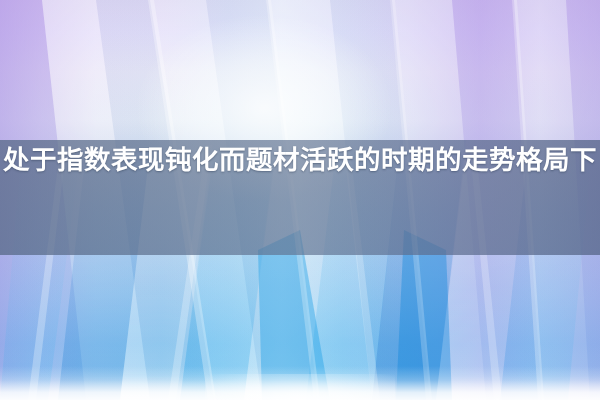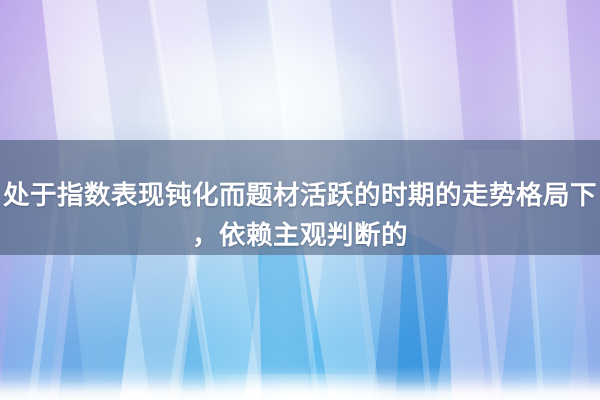--- a/index.html
+++ b/index.html
@@ -118,21 +118,21 @@
     height: 115px;
     background: linear-gradient(to right,
         rgba(86,104,134,0.74) 0%,
         rgba(92,110,140,0.70) 25%,
         rgba(96,114,144,0.66) 50%,
         rgba(92,108,142,0.70) 75%,
         rgba(84,100,134,0.74) 100%);
     display: flex;
     flex-direction: column;
     align-items: center;
-    justify-content: flex-end;
+    justify-content: flex-start;
     box-sizing: border-box;
     padding: 0 6px;
   }
 
   .caption-line {
     color: #ffffff;
     font-weight: bold;
     font-size: 27px;
     line-height: 40px;
     letter-spacing: 0.5px;
@@ -213,19 +213,18 @@
       <polygon points="206,145 212,145 176,400 168,400" fill="#ffffff" opacity="0.26"></polygon>
       <polygon points="344,150 350,150 380,400 372,400" fill="#ffffff" opacity="0.24"></polygon>
       <polygon points="470,150 476,150 502,400 494,400" fill="#ffffff" opacity="0.24"></polygon>
     </svg>
   </div>
 
   <div class="bloom"></div>
 
   <div class="caption-band">
     <div class="caption-line line-1">处于指数表现钝化而题材活跃的时期的走势格局下</div>
-    <div class="caption-line line-2">，依赖主观判断的</div>
   </div>
 
   <div class="bottom-haze"></div>
   <div class="haze-glow"></div>
 
 </div>
 
 </body></html>

